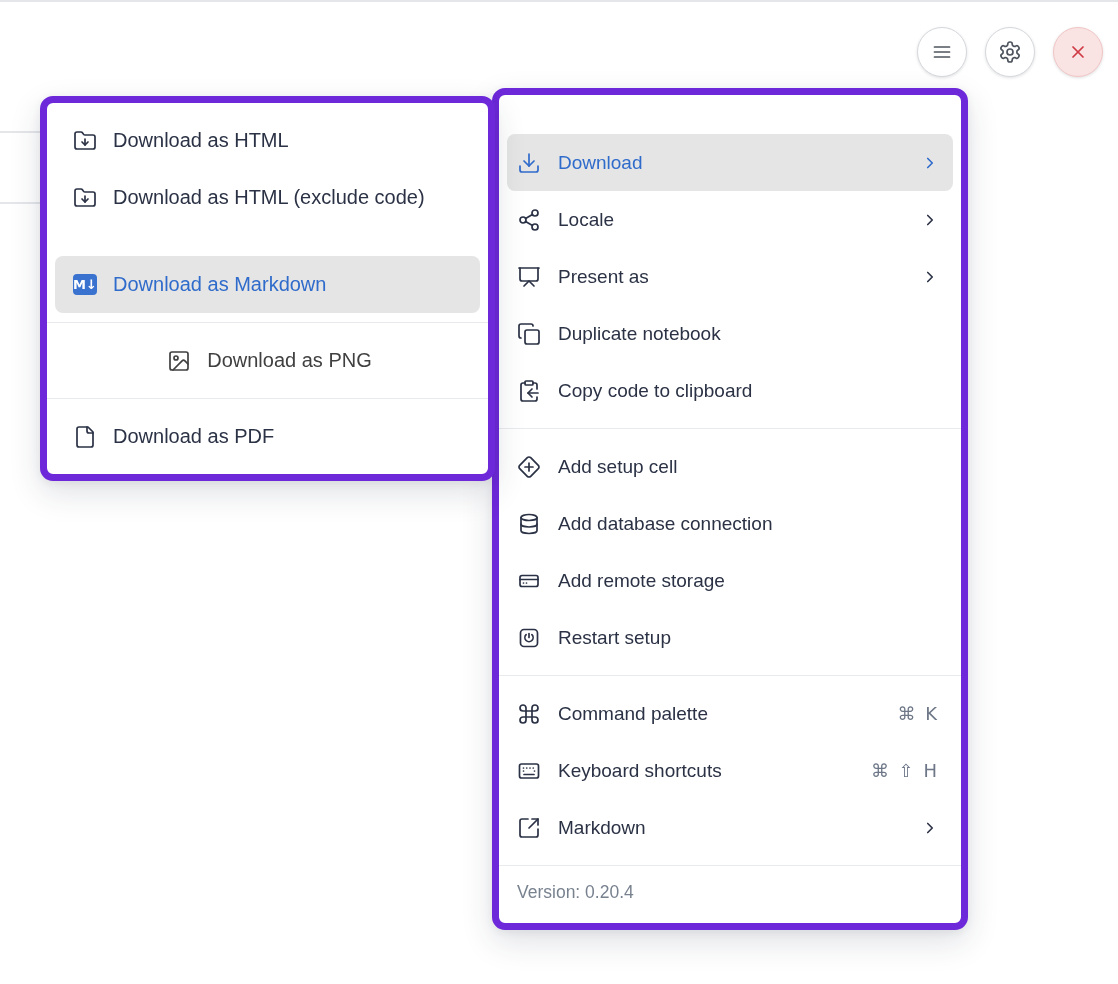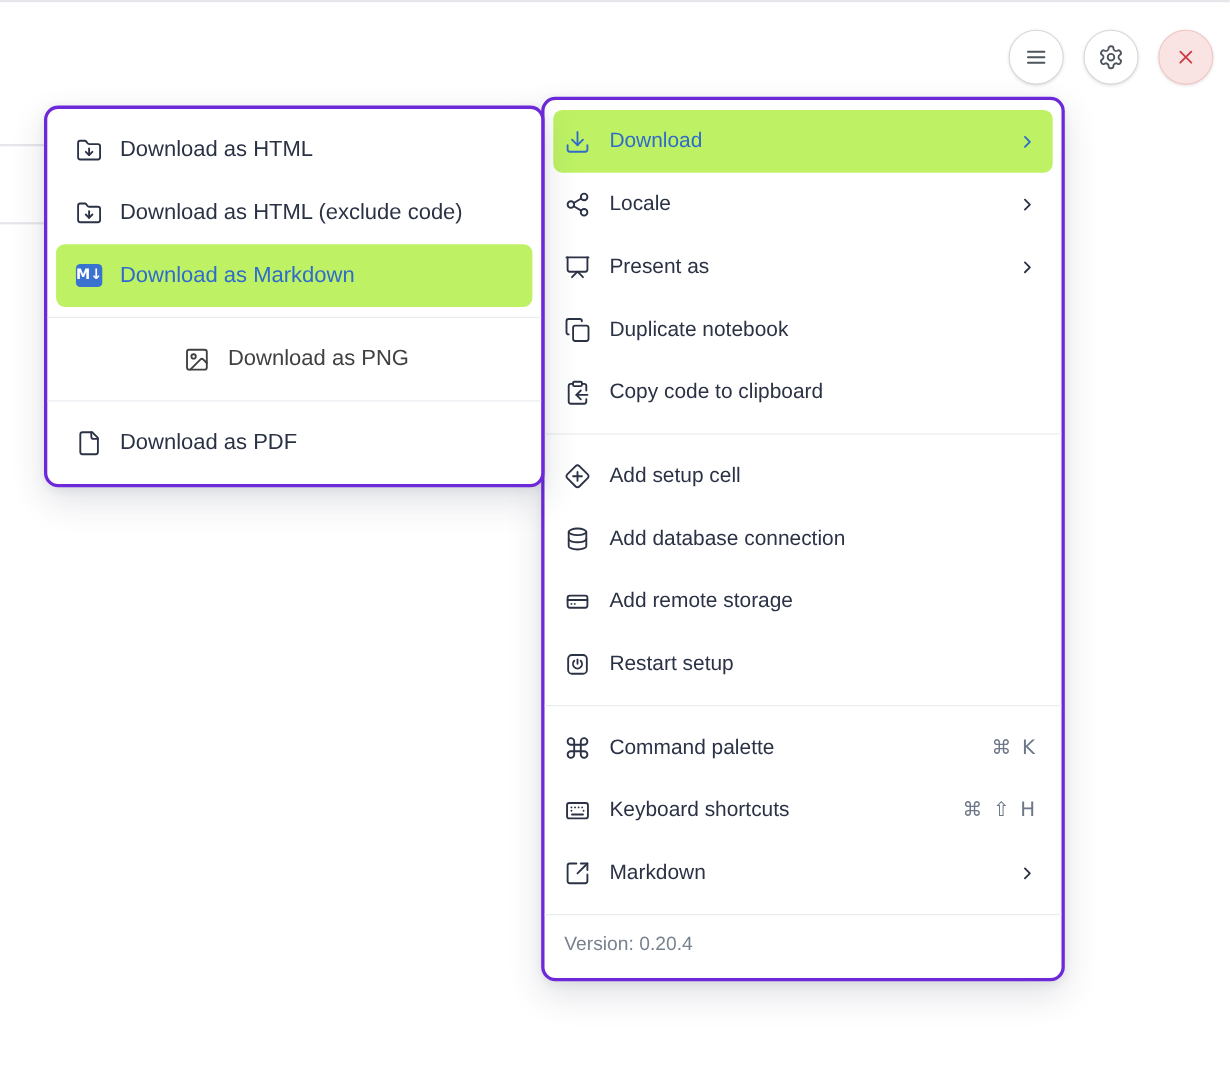--- a/index.html
+++ b/index.html
@@ -14,32 +14,32 @@
 
   
   .toolbar { position:absolute; top:27px; left:917px; display:flex; gap:18px; }
   .circle-btn { width:50px; height:50px; border-radius:50%; background:#ffffff;
     border:1.5px solid #d6d8dc; box-shadow:0 1px 3px rgba(30,35,48,0.14);
     display:flex; align-items:center; justify-content:center; color:#4e555e; cursor:pointer; }
   .circle-btn.danger { background:#f9e3e3; border-color:#f2c6c6; color:#cf3a44; }
   .circle-btn svg { width:26px; height:26px; }
 
   
-  .menu { position:absolute; background:#ffffff; border:3px solid #6d28d9; border-radius:13px;
+  .menu { position:absolute; background:#ffffff; border:7px solid #6d28d9; border-radius:13px;
     box-shadow:0 12px 32px rgba(35,45,70,0.14), 0 2px 8px rgba(35,45,70,0.08); }
   .main-menu { left:492px; top:88px; width:476px; z-index:5; }
   .sub-menu  { left:40px;  top:96px; width:455px; z-index:6; }
 
   .menu-group { padding:9px 0; }
   .sep { height:1px; background:#e8eaee; }
 
   .menu-item { display:flex; align-items:center; height:57px; margin:0 8px; padding:0 14px 0 10px;
     border-radius:8px; color:#2b3245; font-size:19px; cursor:pointer; }
   .sub-menu .menu-item { font-size:20px; padding-left:18px; }
-  .menu-item.highlighted { background:#bef264; color:#2f6bcb; }
+  .menu-item.highlighted { background:#e5e5e5; color:#2f6bcb;margin-top:30px; }
   .menu-item.disabled { color:#404040; cursor:default;justify-content:center; }
 
   .mi { width:24px; height:24px; flex:0 0 24px; display:flex; align-items:center; justify-content:center; }
   .mi svg { width:24px; height:24px; stroke:currentColor; fill:none; stroke-width:1.7;
     stroke-linecap:round; stroke-linejoin:round; }
   .menu-item .label { margin-left:17px; white-space:nowrap; }
   .sub-menu .menu-item .label { margin-left:16px; }
 
   .chev { margin-left:auto; width:18px; height:18px; display:flex; align-items:center; }
   .chev svg { width:18px; height:18px; stroke:currentColor; fill:none; stroke-width:2.2;

